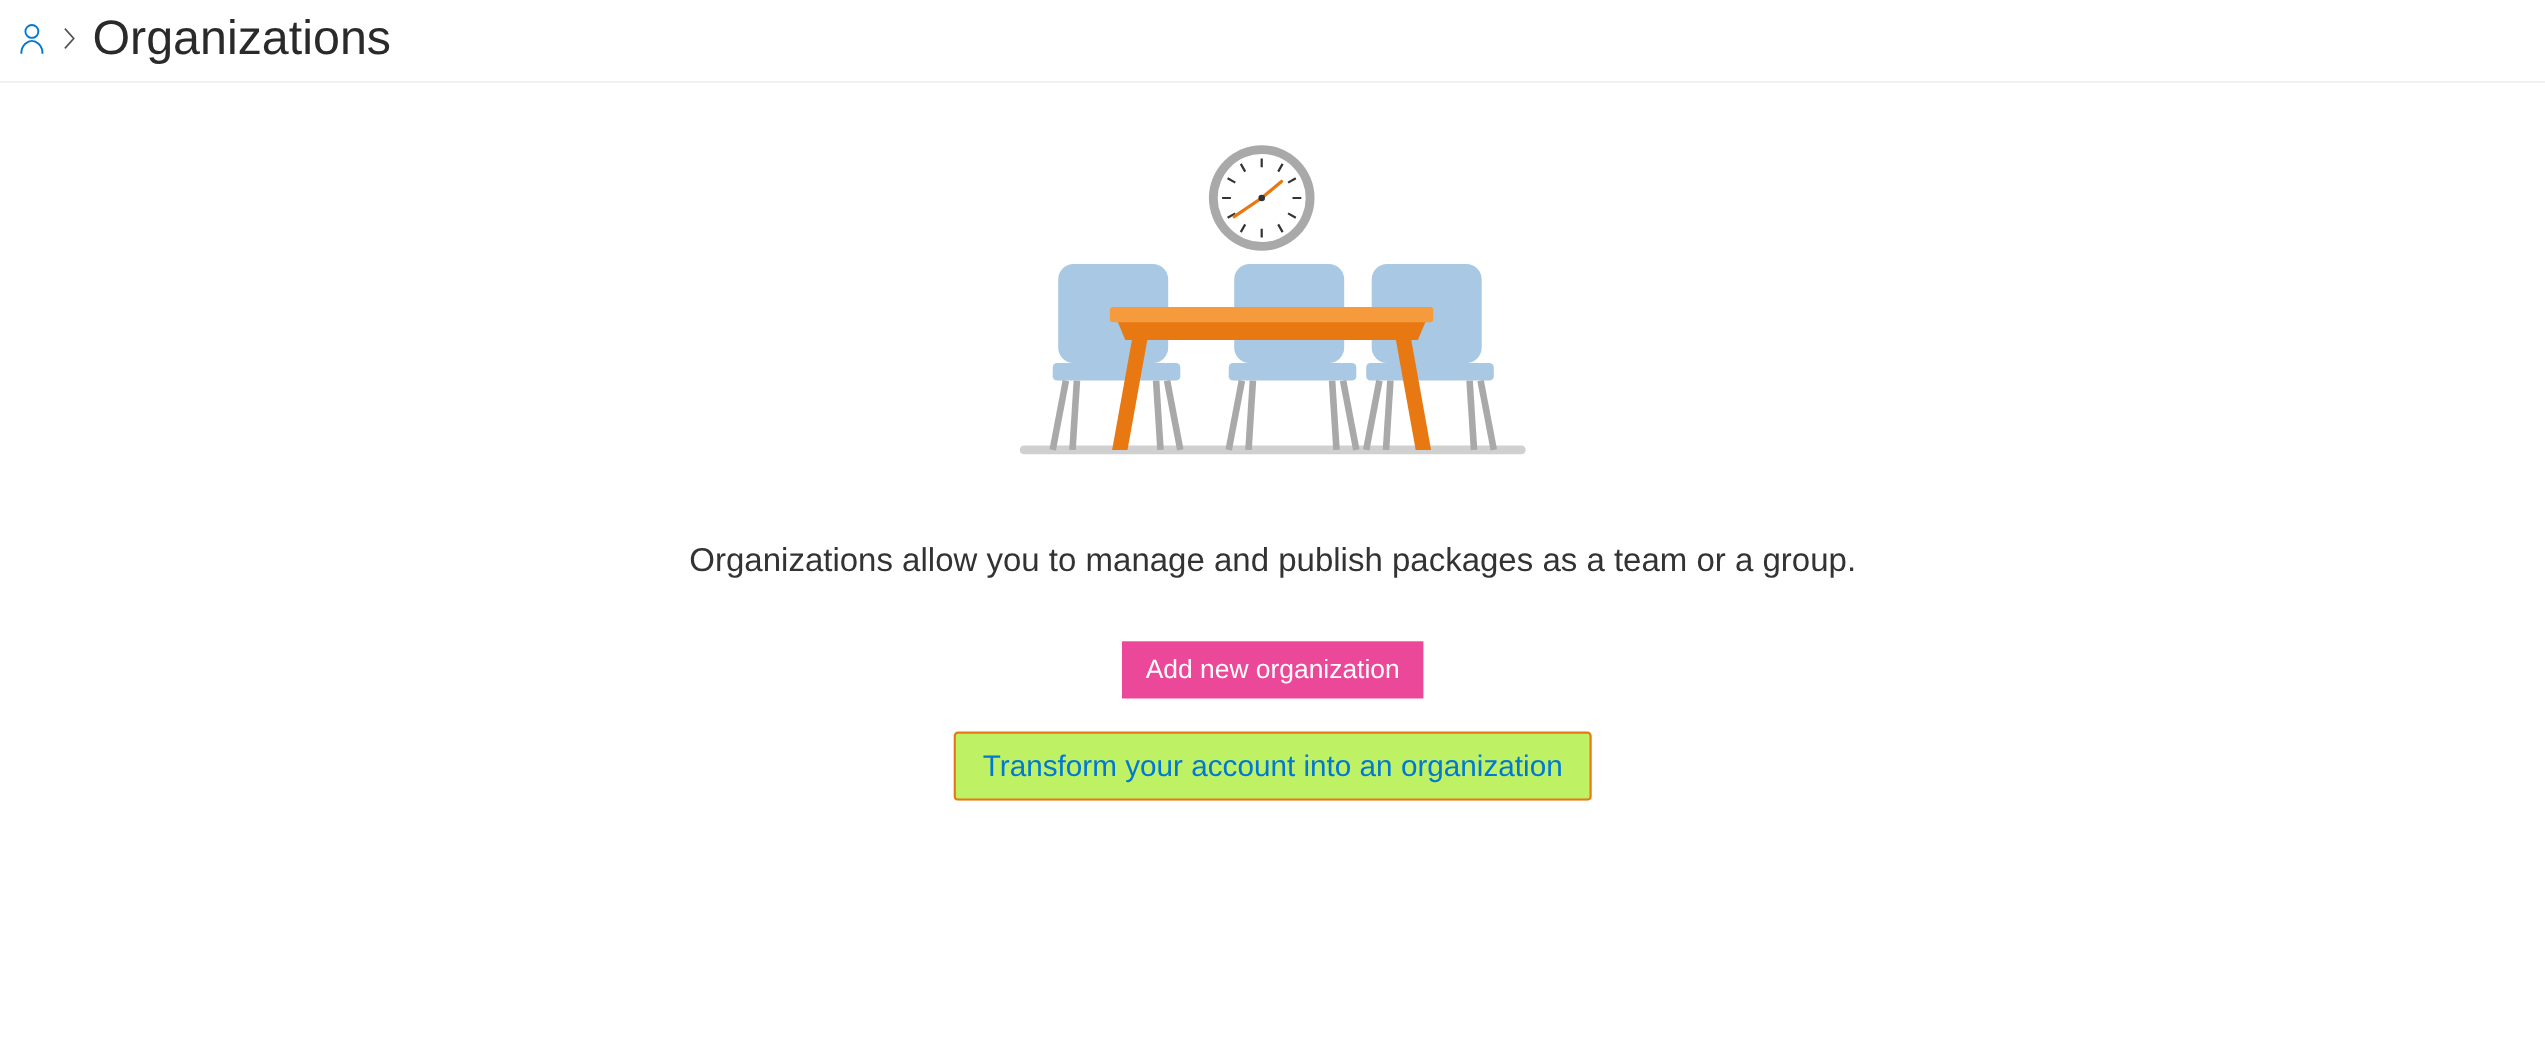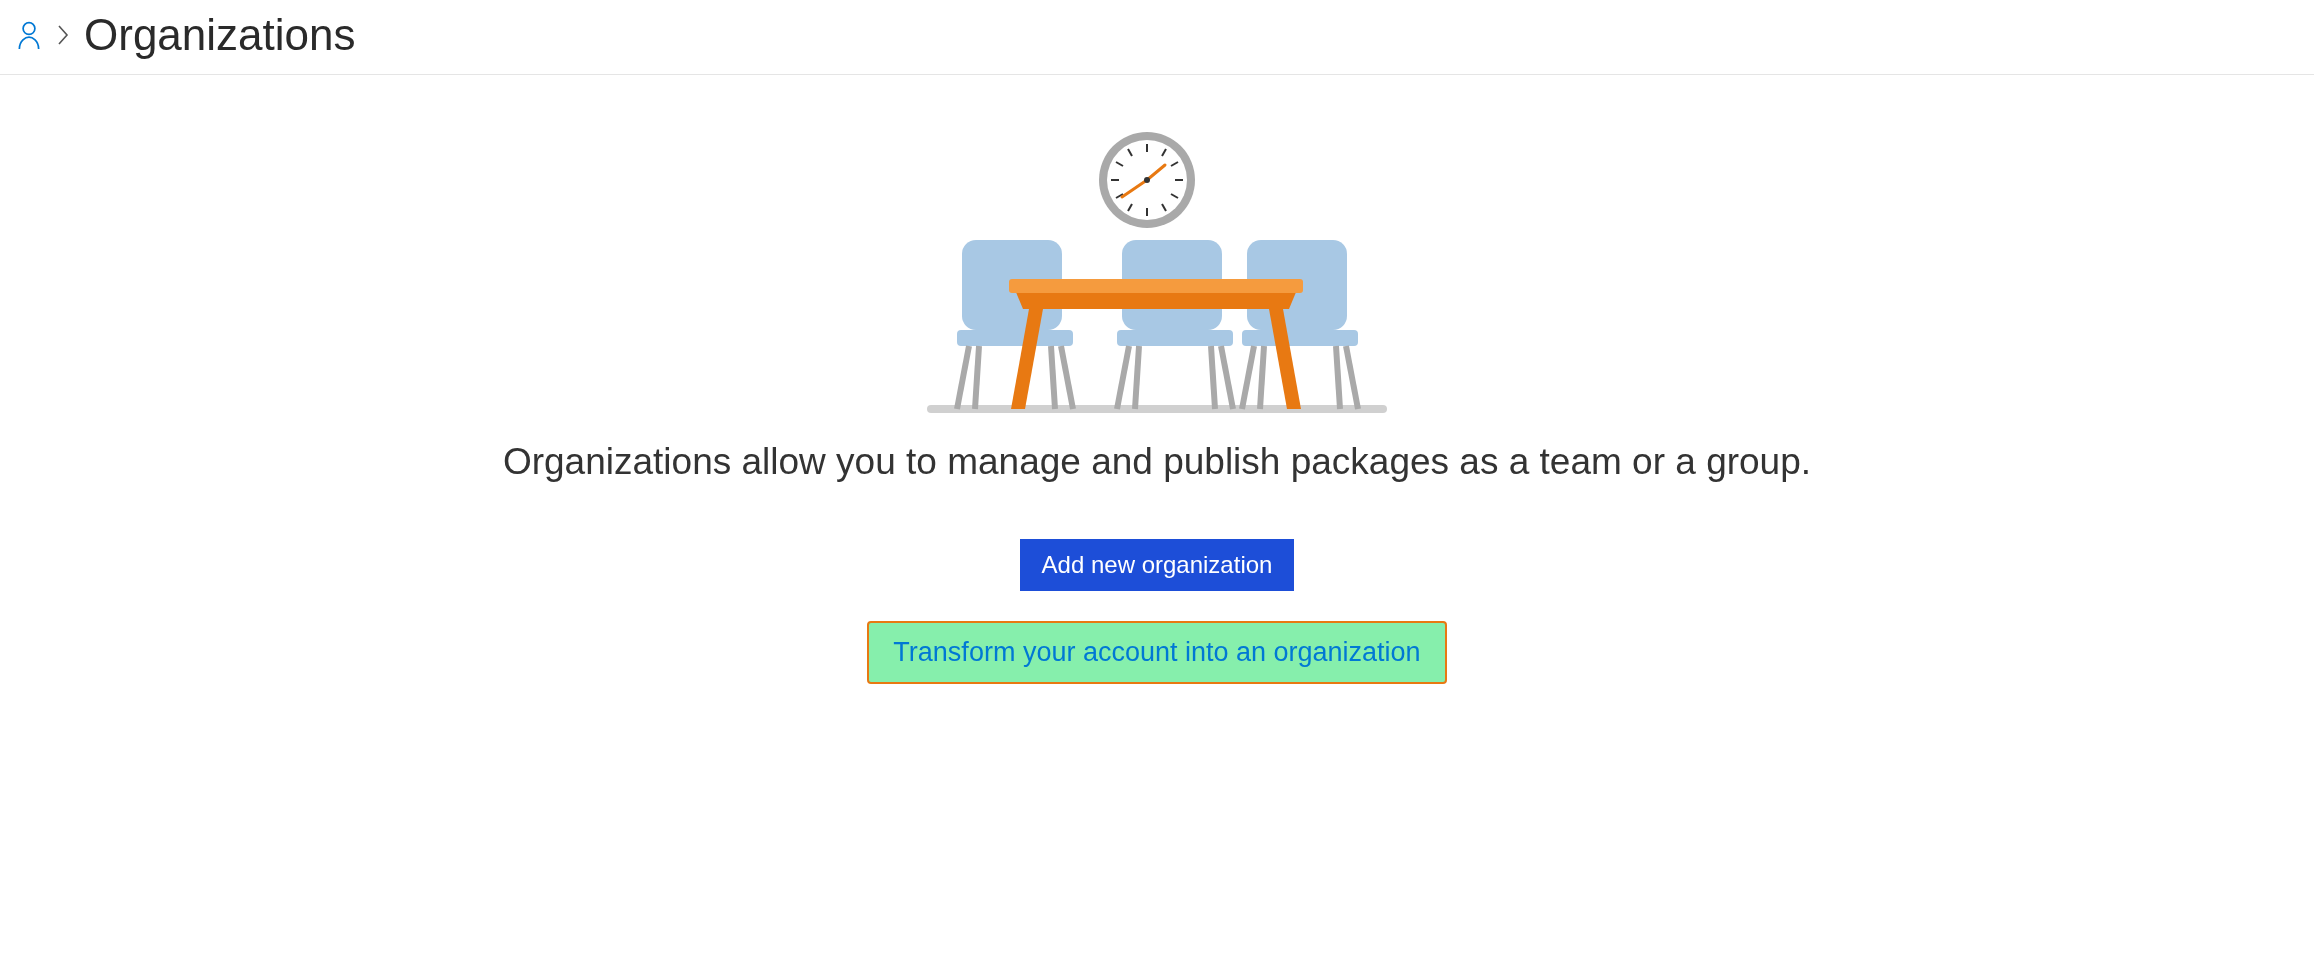--- a/index.html
+++ b/index.html
@@ -29,42 +29,42 @@
     }
     .content {
       text-align: center;
       padding-top: 50px;
     }
     .illustration {
       display: block;
       margin: 0 auto;
     }
     .tagline {
-      margin-top: 26px;
-      font-size: 37px;
+      margin-top: 78px;
+      font-size: 30px;
       color: #333;
     }
     .actions {
       margin-top: 56px;
       display: flex;
       flex-direction: column;
       align-items: center;
       gap: 30px;
     }
     .btn-primary {
-      background: #1d4ed8;
+      background: #ec4899;
       color: #fff;
       border: none;
       font-size: 24px;
       padding: 12px 22px;
       cursor: pointer;
       font-family: inherit;
     }
     .btn-outline {
-      background: #86efac;
+      background: #bef264;
       color: #0078d4;
       border: 2px solid #e87912;
       font-size: 27px;
       padding: 14px 24px;
       cursor: pointer;
       font-family: inherit;
       border-radius: 4px;
     }
   </style>
 </head>

